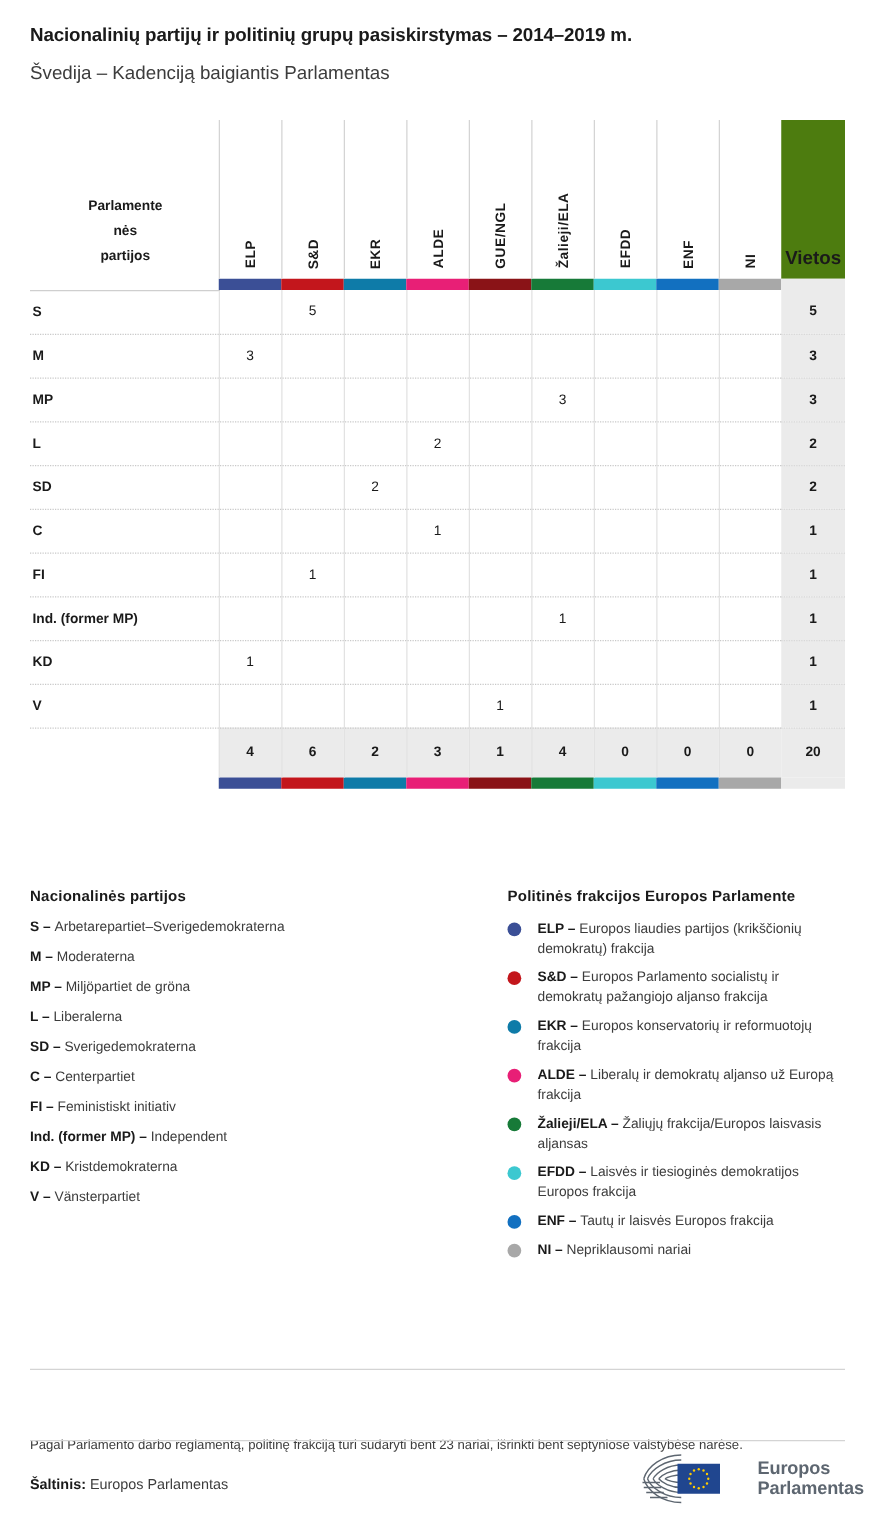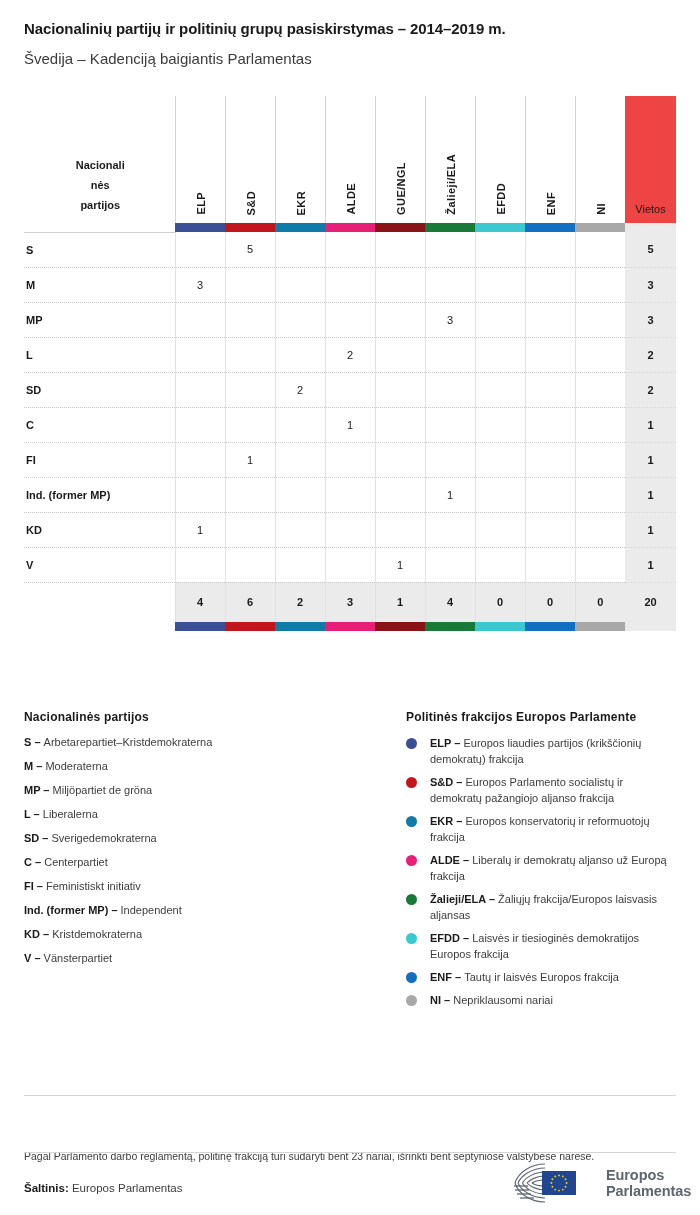--- a/index.html
+++ b/index.html
@@ -55,22 +55,22 @@
     letter-spacing: 0.4px;
     margin: 0 auto;
     white-space: nowrap;
     line-height: 50px;
   }
   .nat-head {
     font-size: 11px; font-weight: bold; line-height: 20px;
     color: #1a1a1a;
   }
   .vietos-head {
-    background: #ef4444;
-    font-size: 11px; font-weight: normal;
+    background: #4d7c0f;
+    font-size: 15px; font-weight: bold;
     text-align: center;
     vertical-align: bottom;
     height: 127px;
     padding: 0 0 8px 0;
     border-left: none;
   }
 
   
   .strip-row td { height: 9px; padding: 0; border-left: none; }
   .strip-row td.strip-label { border-bottom: 1px solid #cfcfcf; }
@@ -185,21 +185,21 @@
           <col class="c-grp">
           <col class="c-grp">
           <col class="c-grp">
           <col class="c-grp">
           <col class="c-grp">
           <col class="c-tot">
         </colgroup>
       <thead>
         <tr id="head-row">
           <th class="hdr-label-cell">
-            <span class="nat-head" id="nat-head"><div>Nacionali</div><div>nės</div><div>partijos</div></span>
+            <span class="nat-head" id="nat-head"><div>Parlamente</div><div>nės</div><div>partijos</div></span>
           </th>
         <th class="hdr-cell">
               <span class="rot">ELP</span>
             </th>
             <th class="hdr-cell">
               <span class="rot">S&amp;D</span>
             </th>
             <th class="hdr-cell">
               <span class="rot">EKR</span>
             </th>
@@ -432,21 +432,21 @@
             </td>
             <td class="strip-tot"></td>
           </tr>
         </tfoot>
     </table>
   </div>
 
   <div class="legend-left">
     <div class="leg-title">Nacionalinės partijos</div>
     <div id="leg-nat-items">
-        <div class="leg-item"><b>S – </b><span>Arbetarepartiet–Kristdemokraterna</span></div>
+        <div class="leg-item"><b>S – </b><span>Arbetarepartiet–Sverigedemokraterna</span></div>
         <div class="leg-item"><b>M – </b><span>Moderaterna</span></div>
         <div class="leg-item"><b>MP – </b><span>Miljöpartiet de gröna</span></div>
         <div class="leg-item"><b>L – </b><span>Liberalerna</span></div>
         <div class="leg-item"><b>SD – </b><span>Sverigedemokraterna</span></div>
         <div class="leg-item"><b>C – </b><span>Centerpartiet</span></div>
         <div class="leg-item"><b>FI – </b><span>Feministiskt initiativ</span></div>
         <div class="leg-item"><b>Ind. (former MP) – </b><span>Independent</span></div>
         <div class="leg-item"><b>KD – </b><span>Kristdemokraterna</span></div>
         <div class="leg-item"><b>V – </b><span>Vänsterpartiet</span></div>
       </div>

